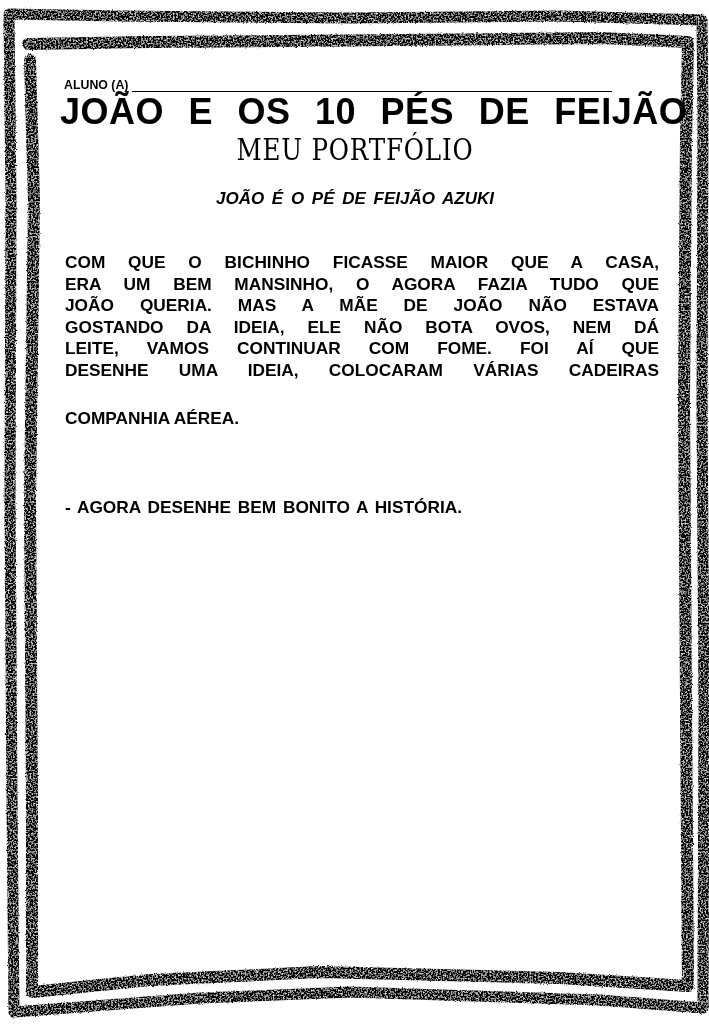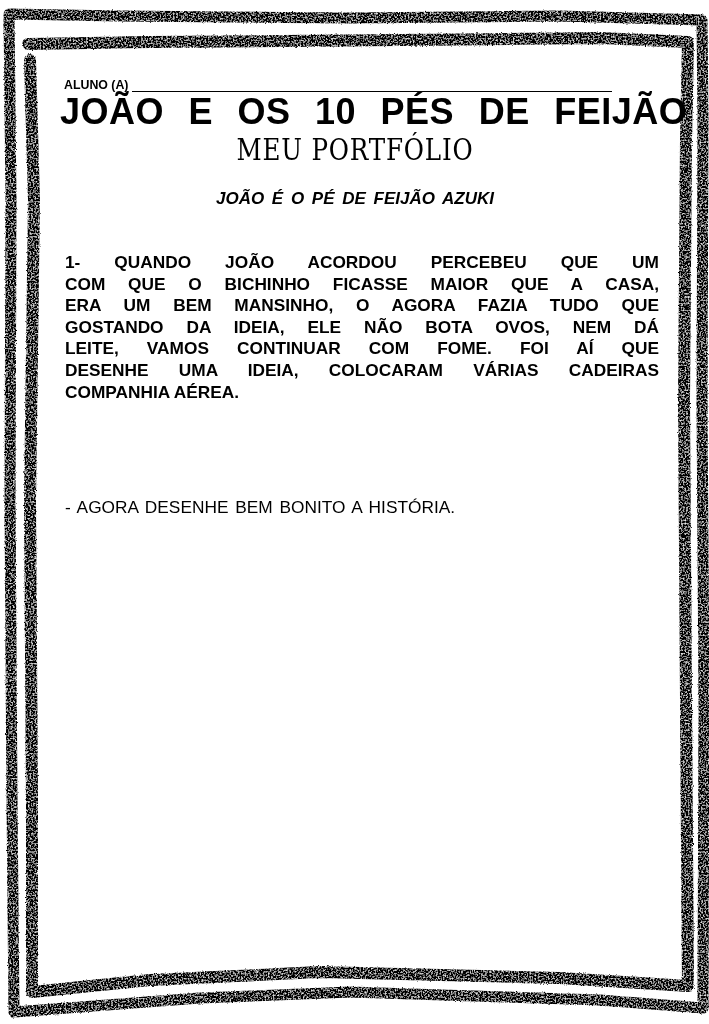--- a/index.html
+++ b/index.html
@@ -95,26 +95,27 @@
       font-size: 17.3px;
       line-height: 21.6px;
       text-align: justify;
       text-align-last: justify;
       white-space: nowrap;
       height: 21.6px;
       overflow: visible;
     }
     .line.last {
       text-align-last: left;
+      margin-top: 26px;
     }
     .instruction {
       position: absolute;
       left: 65px;
       top: 485px;
-      font-weight: normal;
+      font-weight: bold;
       font-size: 17.3px;
       line-height: 21px;
       word-spacing: 2px;
       white-space: nowrap;
     }
     .drawing-area {
       position: absolute;
       left: 60px;
       top: 520px;
       width: 600px;
@@ -159,23 +160,23 @@
     <span class="aluno-line"></span>
   </div>
 
   <div class="title">JOÃO E OS 10 PÉS DE FEIJÃO</div>
 
   <div class="subtitle">MEU PORTFÓLIO</div>
 
   <div class="chapter">JOÃO É O PÉ DE FEIJÃO AZUKI</div>
 
   <div class="body-text">
-    <div class="line">1- QUANDO JOÃO ACORDOU PERCEBEU QUE UM</div>
     <div class="line">COM QUE O BICHINHO FICASSE MAIOR QUE A CASA,</div>
     <div class="line">ERA UM BEM MANSINHO, O AGORA FAZIA TUDO QUE</div>
+    <div class="line">JOÃO QUERIA. MAS A MÃE DE JOÃO NÃO ESTAVA</div>
     <div class="line">GOSTANDO DA IDEIA, ELE NÃO BOTA OVOS, NEM DÁ</div>
     <div class="line">LEITE, VAMOS CONTINUAR COM FOME. FOI AÍ QUE</div>
     <div class="line">DESENHE UMA IDEIA, COLOCARAM VÁRIAS CADEIRAS</div>
     <div class="line last">COMPANHIA AÉREA.</div>
   </div>
 
   <div class="instruction">- AGORA DESENHE BEM BONITO A HISTÓRIA.</div>
 
   <div class="drawing-area"></div>
 

